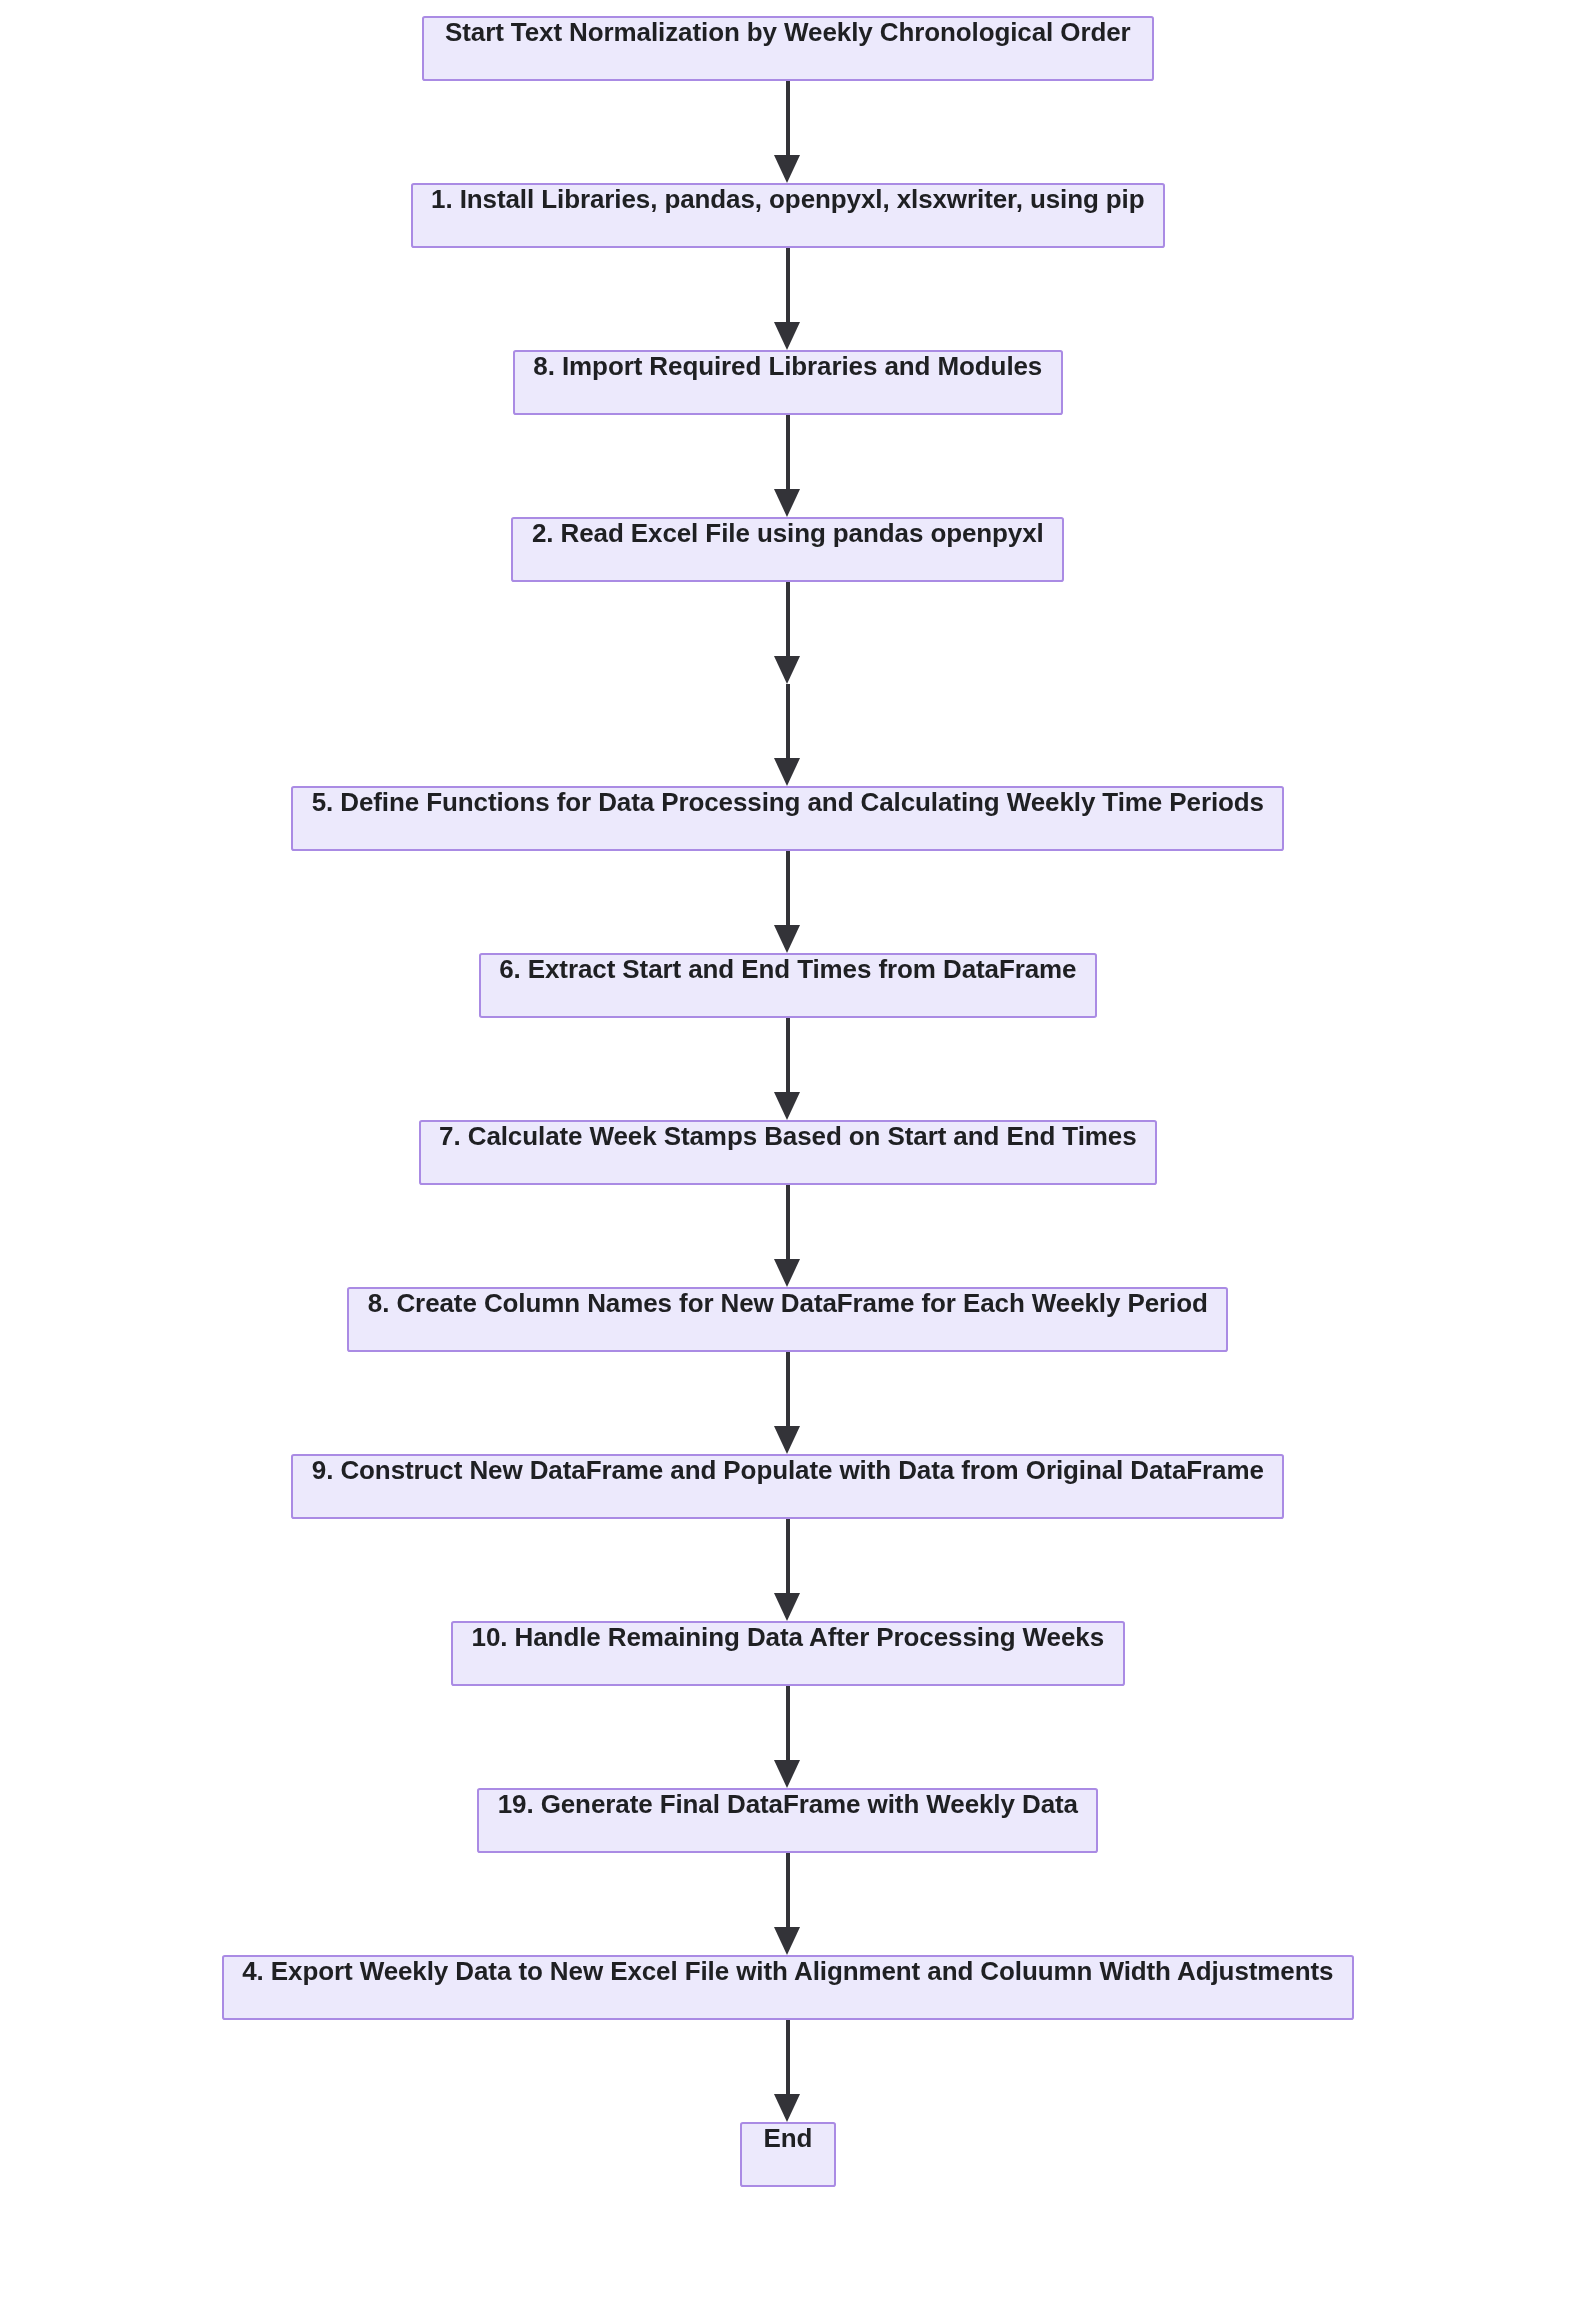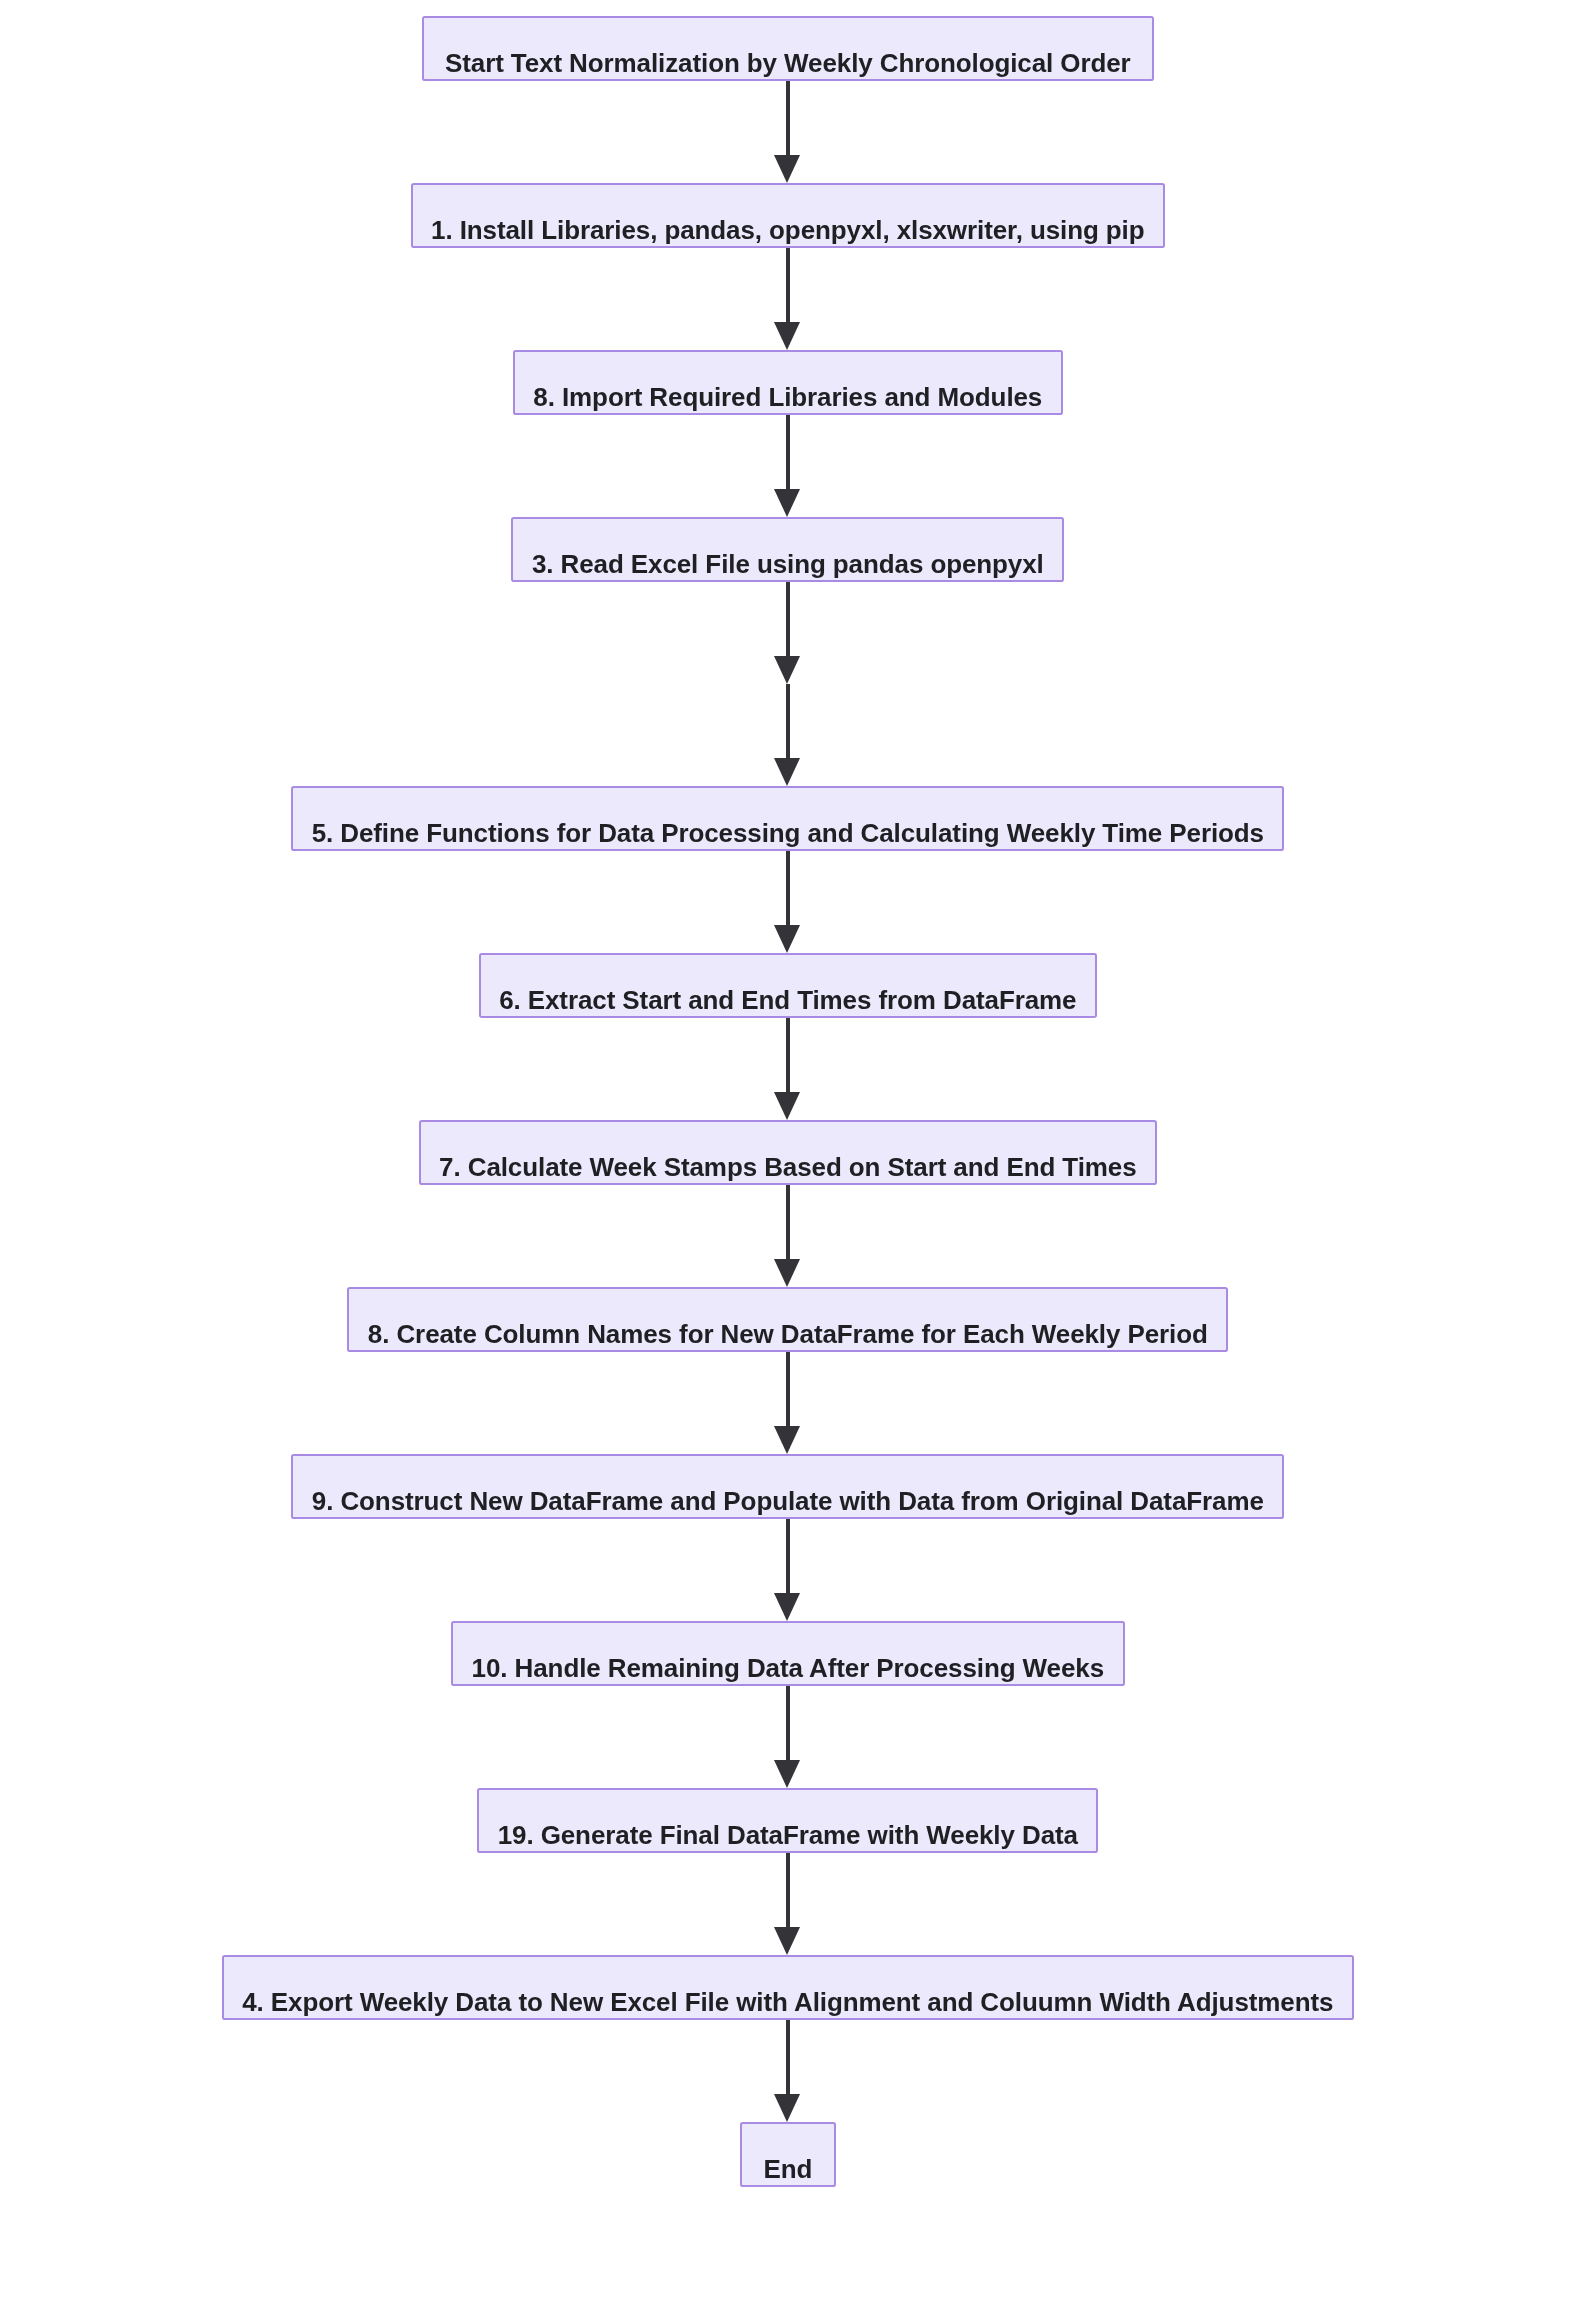--- a/index.html
+++ b/index.html
@@ -31,21 +31,21 @@
     box-sizing: border-box;
     background: #ece9fc;
     border: 2.1px solid #aa8be4;
     border-radius: 2.8px;
     color: #1f2023;
     font-size: 26px;
     font-weight: 700;
     letter-spacing: -0.1px;
     line-height: 1.15;
     display: flex;
-    align-items: flex-end;
+    align-items: flex-start;
     justify-content: center;
     text-align: center;
     height: 65px;
     white-space: nowrap;
     padding: 0 18.5px;
     position: relative;
     margin-left: -1.4px; 
   }
 
   .node.terminal {
@@ -107,21 +107,21 @@
   <div class="node">
     <span>8. Import Required Libraries and Modules</span>
   </div>
 
   <div class="connector">
     <div class="line"></div>
     <div class="head"></div>
   </div>
 
   <div class="node">
-    <span>3. Read Excel File using pandas openpyxl</span>
+    <span>2. Read Excel File using pandas openpyxl</span>
   </div>
 
   <div class="connector">
     <div class="line"></div>
     <div class="head"></div>
   </div>
 
 
   <div class="connector">
     <div class="line"></div>

